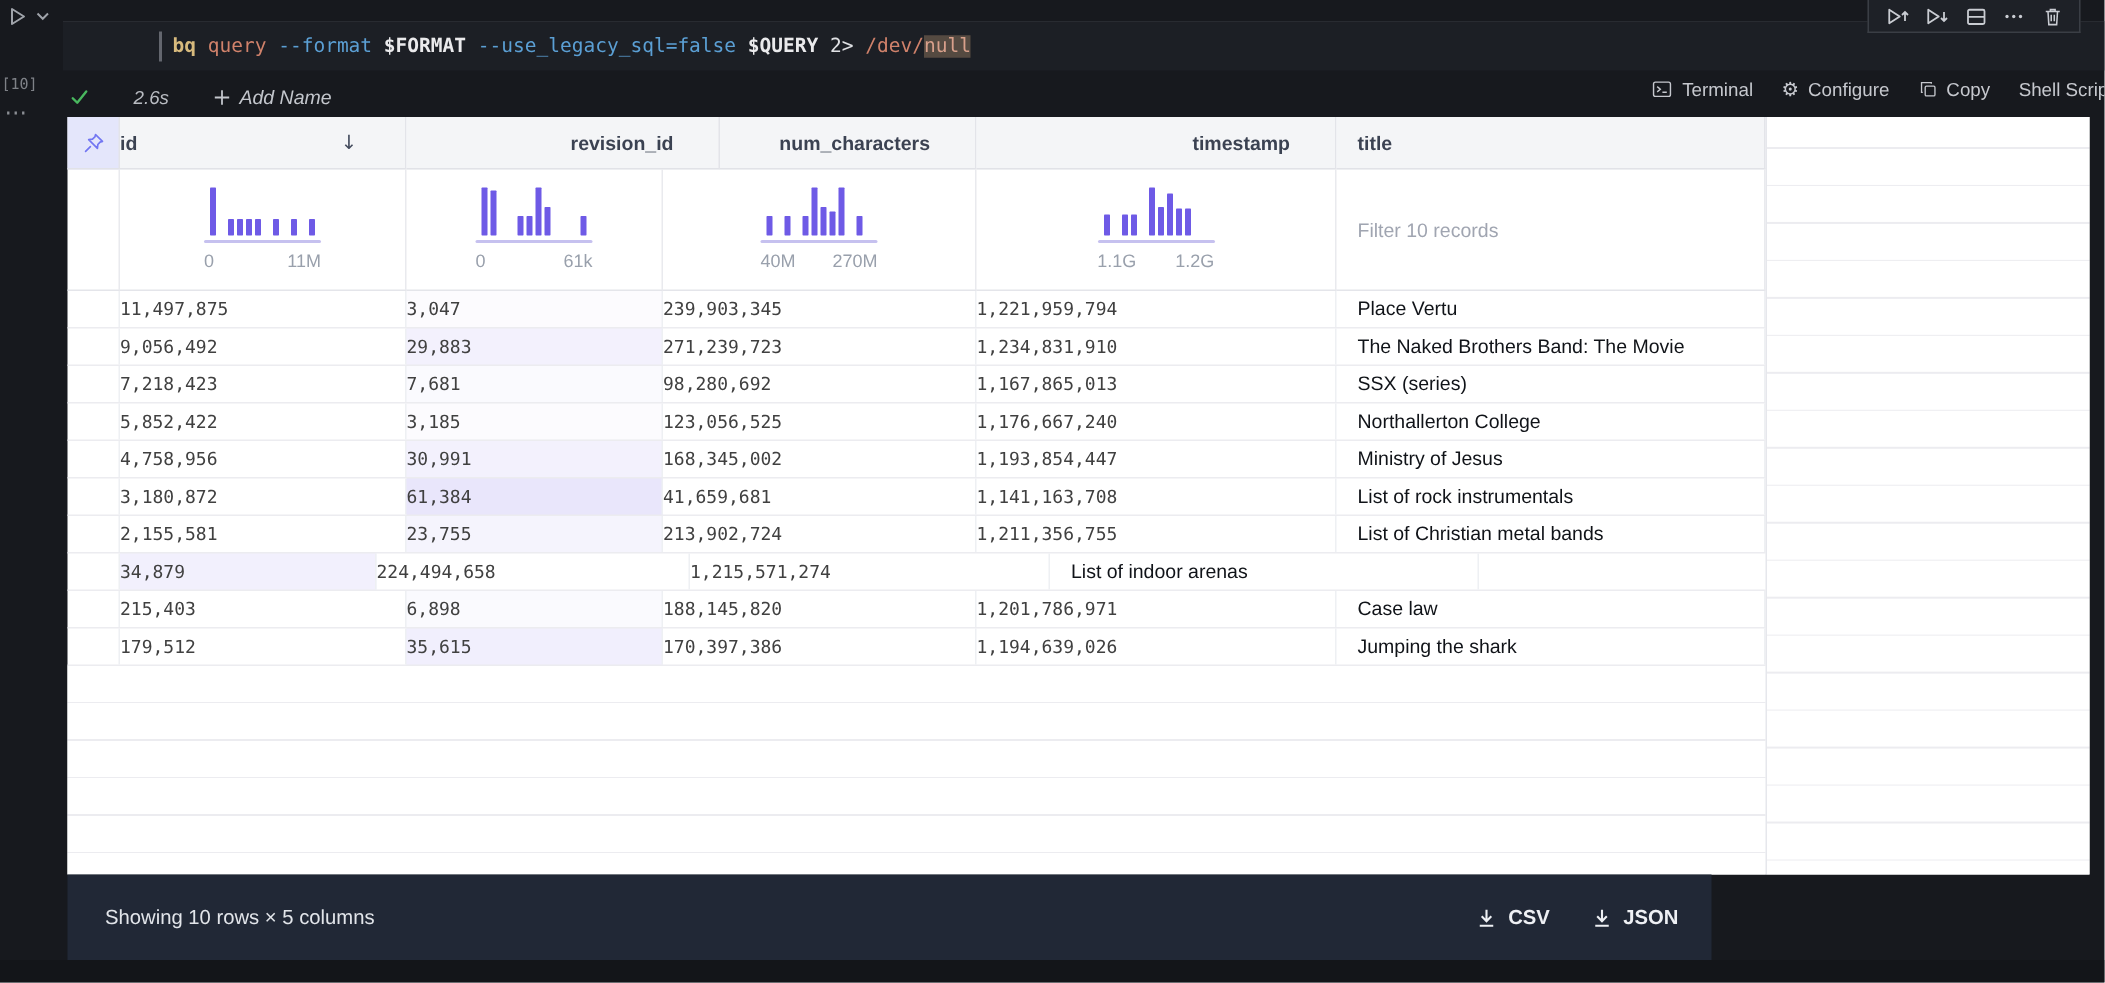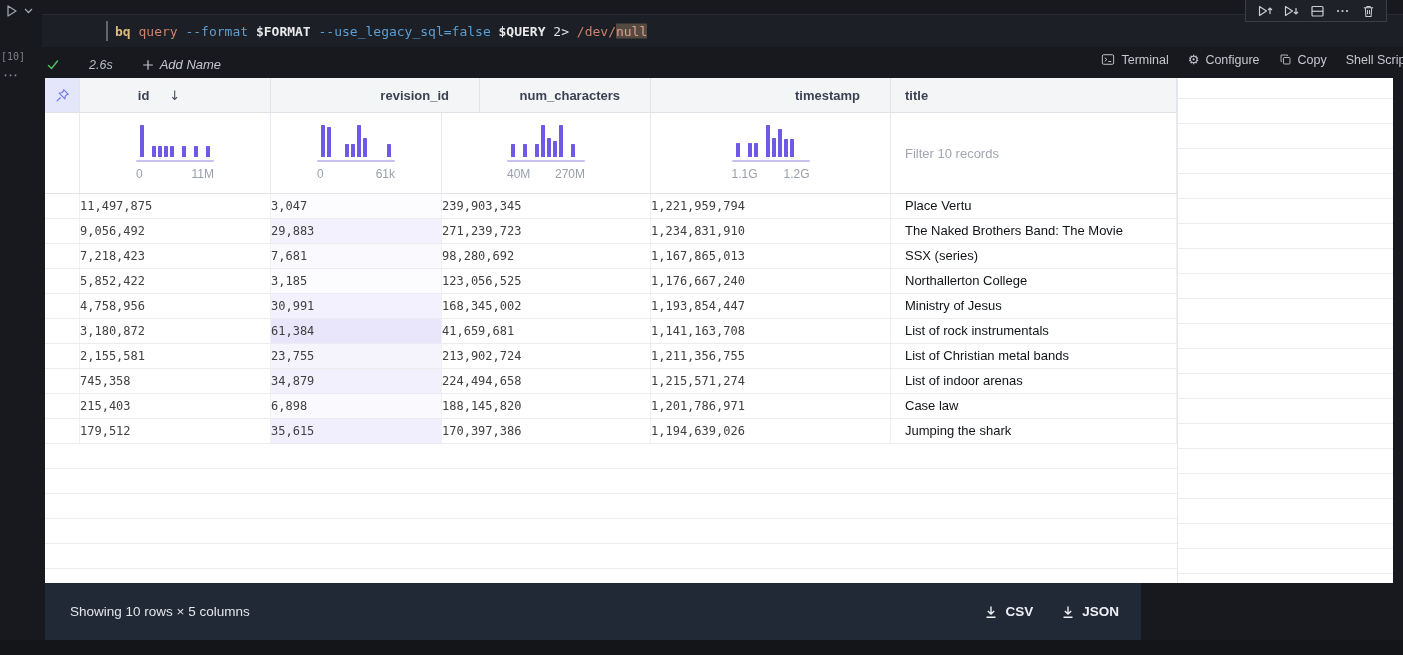--- a/index.html
+++ b/index.html
@@ -38,21 +38,21 @@
     display:flex; align-items:center; justify-content:space-evenly; }
   .hover-toolbar .tbtn { display:flex; align-items:center; cursor:pointer; }
   
   .table-wrap { position:absolute; left:45px; top:78px; width:1348px; height:505px; background:#ffffff; }
   .trow { display:flex; width:1132px; }
   .c-pin{width:35px} .c-id{width:191px} .c-num{width:171px} .c-rev{width:209px} .c-ts{width:240px} .c-title{width:286px}
   .thead { height:35px; }
   .th { height:35px; background:#f4f5f7; border-bottom:1px solid #e1e2e7; border-right:1px solid #e3e4e9;
     display:flex; align-items:center; font-size:13px; font-weight:600; color:#3b4252; cursor:pointer; }
   .th.num-h { justify-content:flex-end; padding-right:30px; }
-  .th.id-h  { justify-content:center; padding-right:32px; gap:20px; }
+  .th.id-h  { justify-content:space-between; padding-right:32px; gap:20px; }
   .th.left-h{ justify-content:flex-start; padding-left:14px; }
   .th.pin-h { background:#e4e6fb; justify-content:center; padding:0; }
   .sort-arrow { font-family:"DejaVu Sans", sans-serif; font-size:13px; color:#434b5d; font-weight:400; }
   .hist-row { height:81px; }
   .hist-cell { height:81px; border-bottom:1px solid #e4e5ea; border-right:1px solid #e9eaee;
     display:flex; align-items:center; justify-content:center; }
   .hist-block { width:80px; display:flex; flex-direction:column; align-items:center; }
   .hist-bars { height:32px; display:flex; align-items:flex-end; gap:2px; }
   .hist-bar { width:4px; background:#6e5ae6; border-radius:0.5px; }
   .hist-baseline { width:78px; height:2px; background:#c6c1ef; margin-top:3px; border-radius:1px; }
@@ -363,21 +363,20 @@
       <div class="trow tr">
         <div class="td pin-td c-pin"></div>
         <div class="td c-id">2,155,581</div>
         <div class="td c-num" style="background: rgba(110, 90, 230, 0.067);">23,755</div>
         <div class="td c-rev">213,902,724</div>
         <div class="td c-ts">1,211,356,755</div>
         <div class="td c-title title-td">List of Christian metal bands</div>
       </div>
       <div class="trow tr">
         <div class="td pin-td c-pin"></div>
-        <div class="td c-id">745,358</div>
         <div class="td c-num" style="background: rgba(110, 90, 230, 0.09);">34,879</div>
         <div class="td c-rev">224,494,658</div>
         <div class="td c-ts">1,215,571,274</div>
         <div class="td c-title title-td">List of indoor arenas</div>
       </div>
       <div class="trow tr">
         <div class="td pin-td c-pin"></div>
         <div class="td c-id">215,403</div>
         <div class="td c-num" style="background: rgba(110, 90, 230, 0.03);">6,898</div>
         <div class="td c-rev">188,145,820</div>

